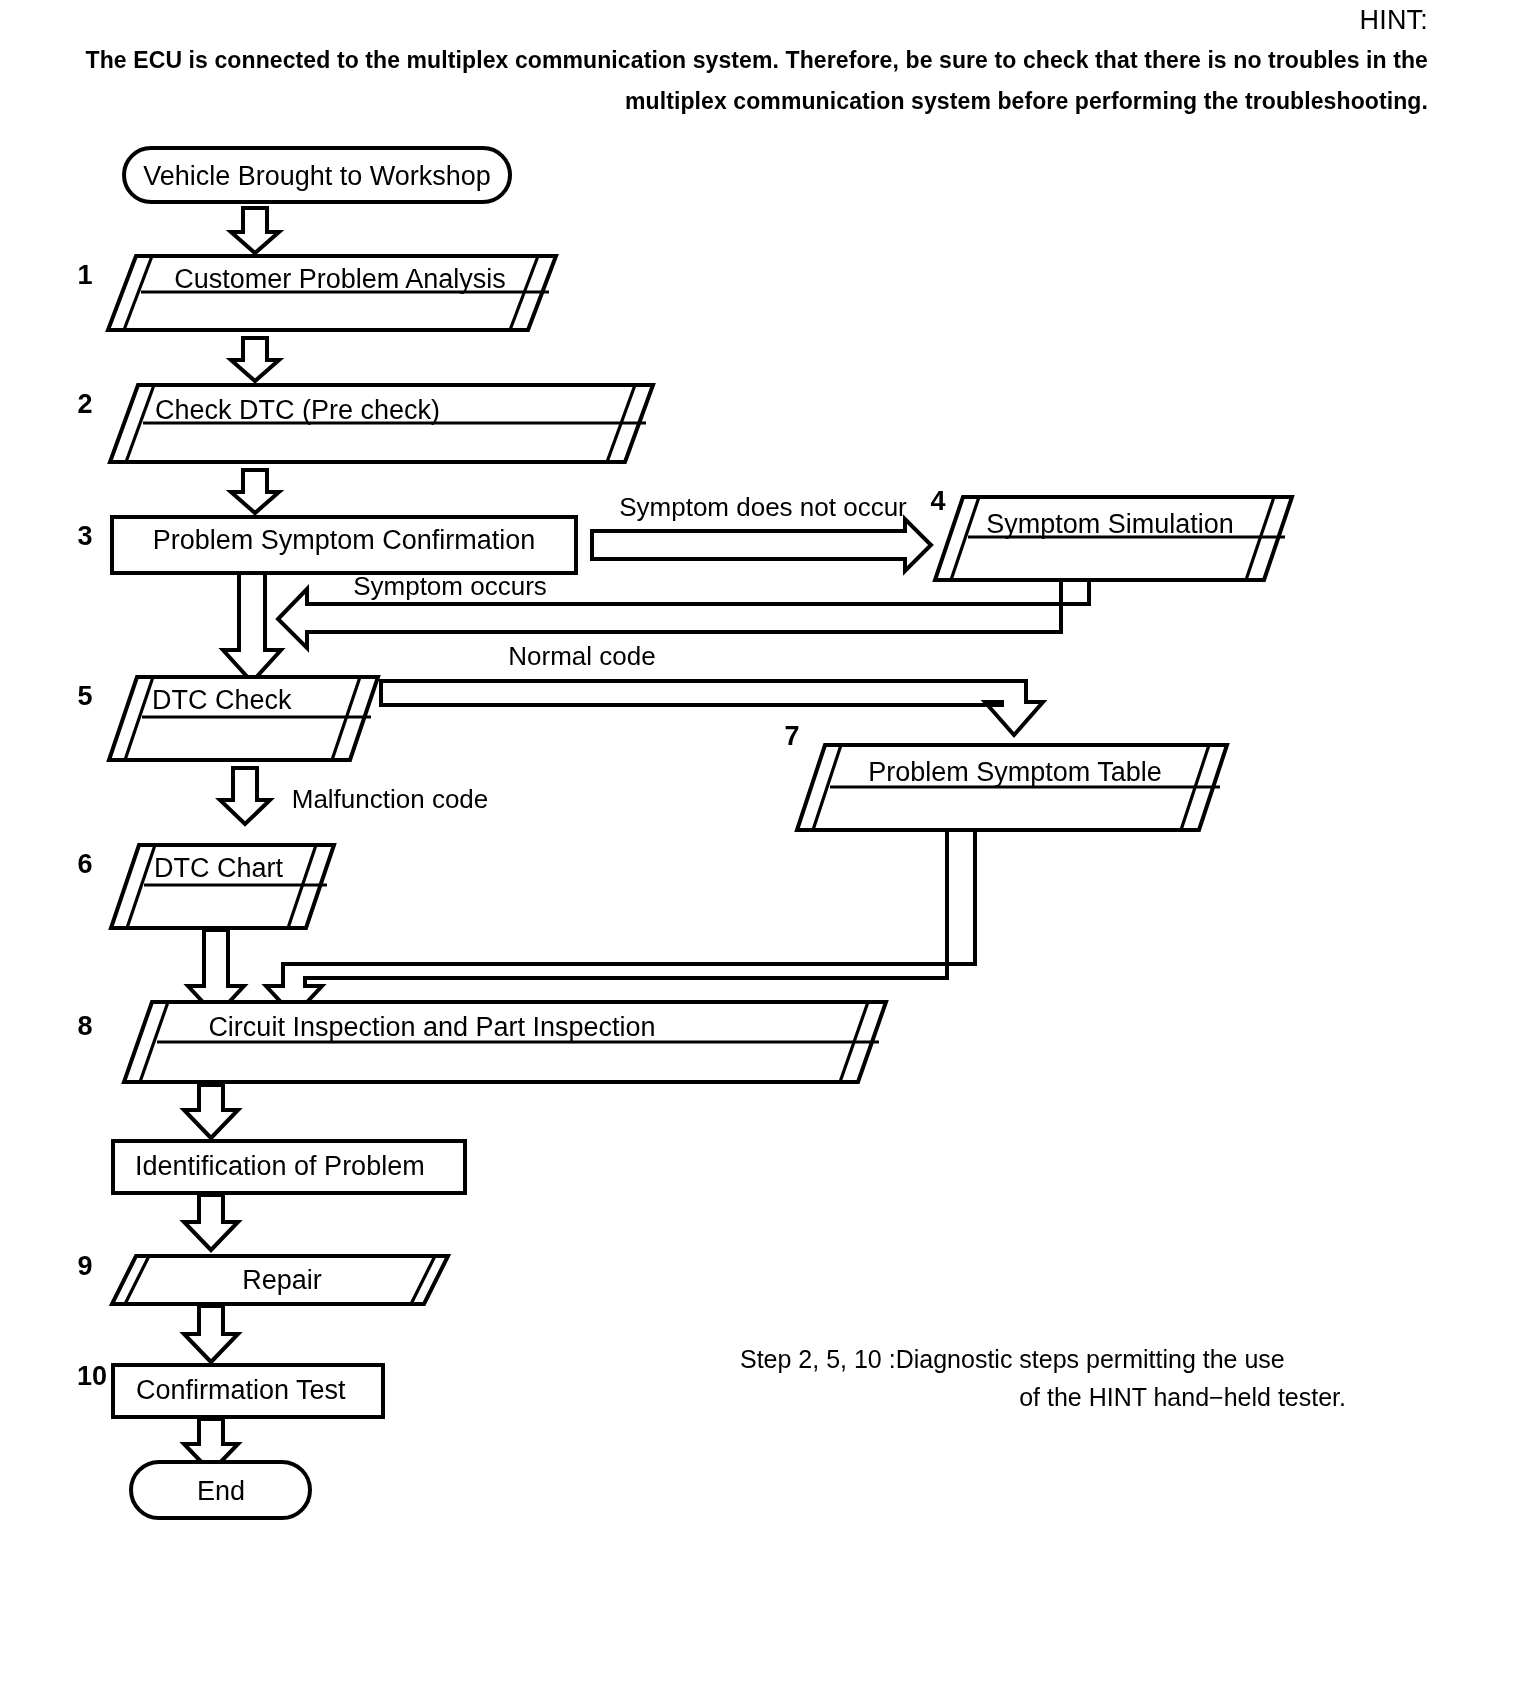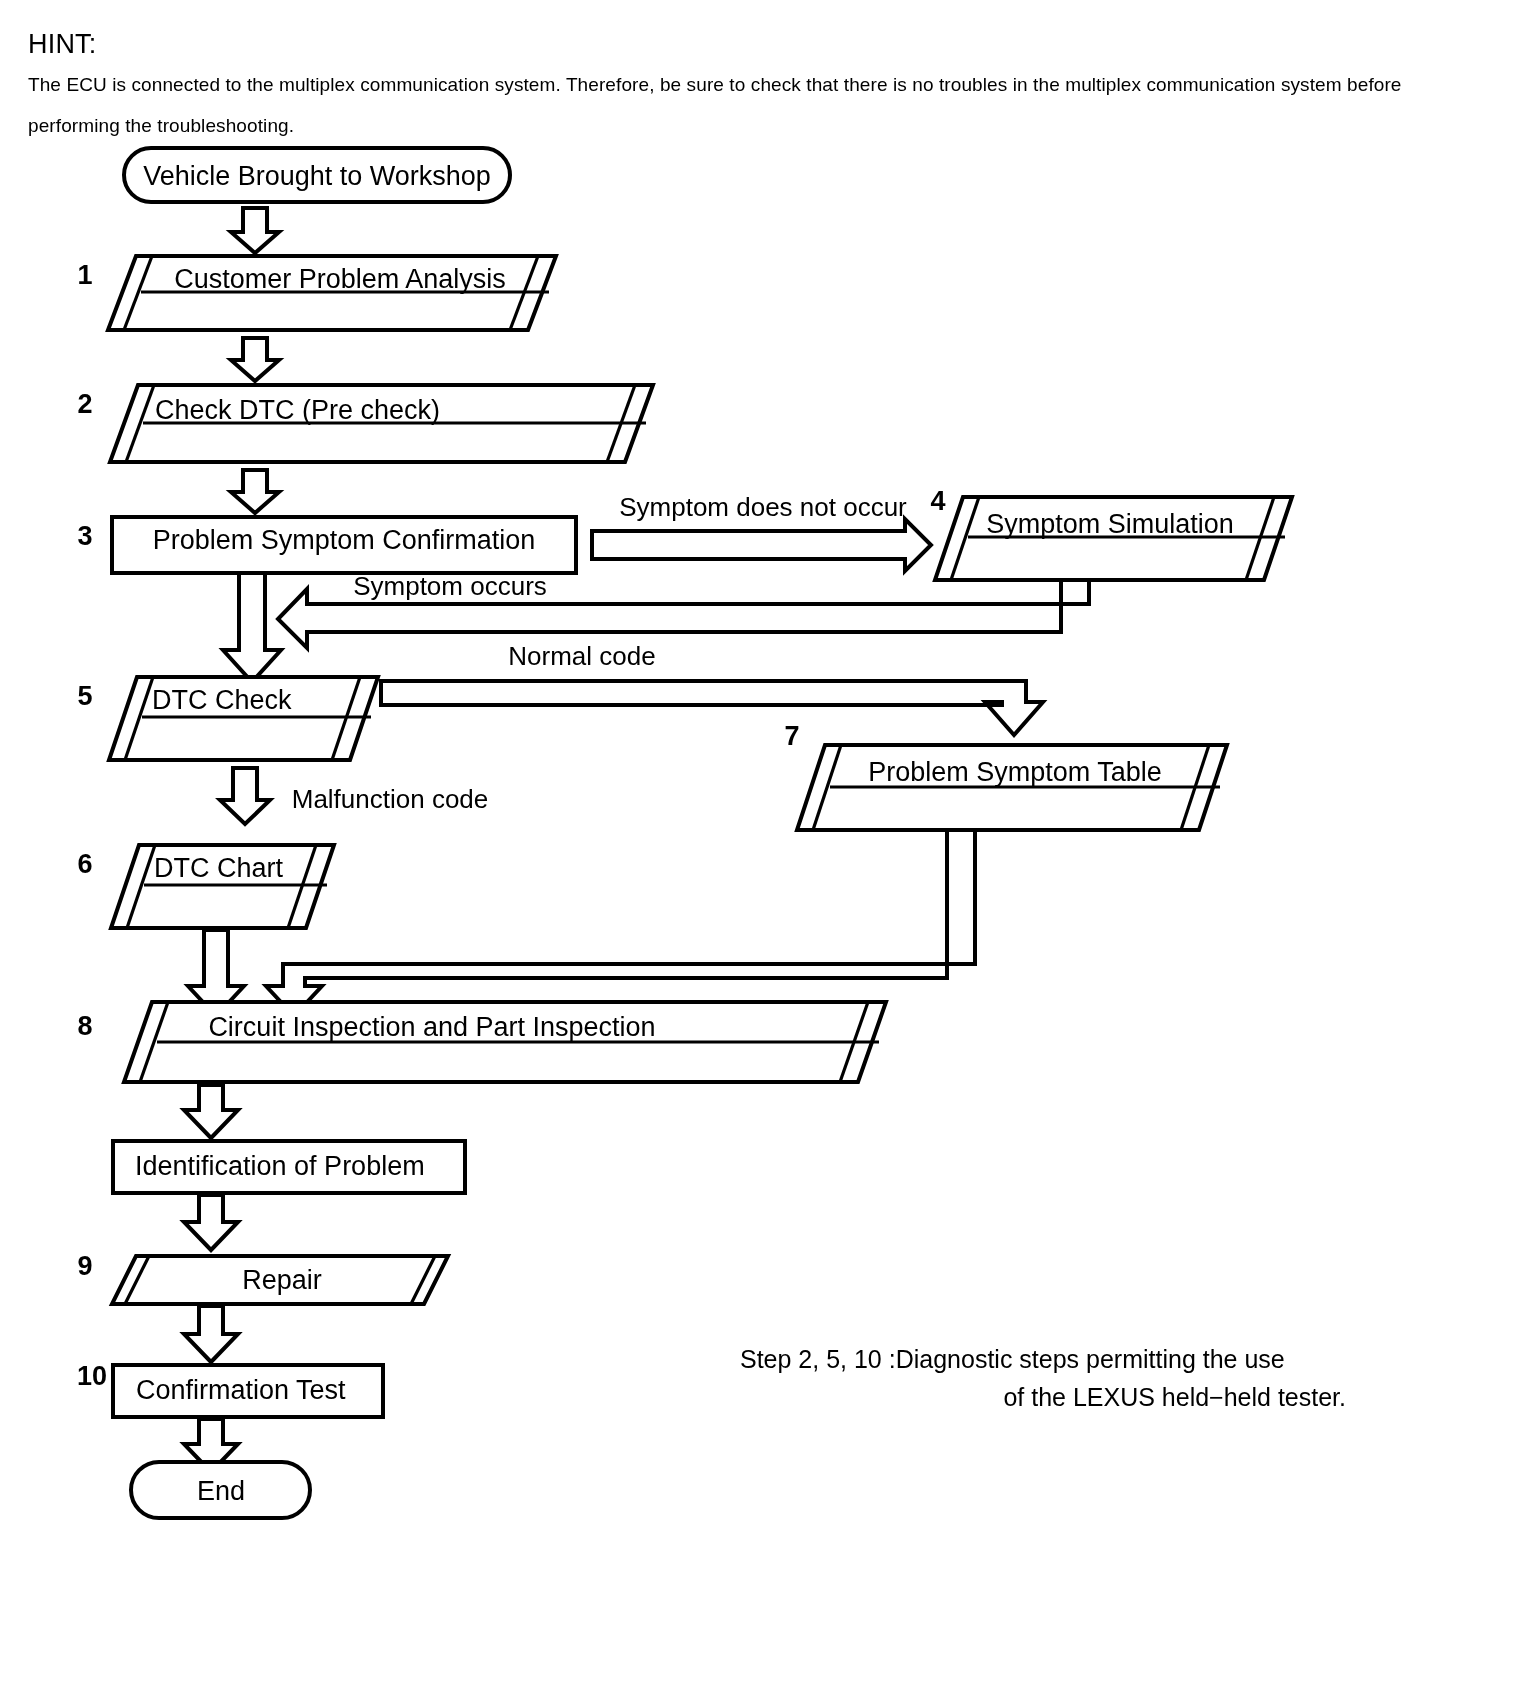--- a/index.html
+++ b/index.html
@@ -16,32 +16,34 @@
     overflow: hidden;
   }
   #page {
     position: relative;
     width: 1536px;
     height: 1702px;
   }
   .hint-block {
     position: absolute;
     left: 28px;
-    top: 24px;
+    top: 0;
     width: 1400px;
+    text-align: right;
   }
   .hint-label {
     font-size: 27px;
     line-height: 40px;
     letter-spacing: 0.2px;
   }
   .hint-body {
-    font-size: 19px;
+    font-size: 23px;
     line-height: 41px;
     letter-spacing: 0.1px;
+    font-weight: bold;
   }
   svg.flow {
     position: absolute;
     left: 0;
     top: 0;
     width: 1536px;
     height: 1702px;
   }
   svg.flow text {
     font-family: "Liberation Sans", sans-serif;
@@ -255,16 +257,16 @@
 
     <g>
       <rect class="shape" x="131" y="1462" width="179" height="56" rx="28" ry="28"></rect>
       <text class="node-label" x="221" y="1500" text-anchor="middle">End</text>
     </g>
 
   </svg>
 
   <div class="footnote-block">
     <div>Step 2, 5, 10 :Diagnostic steps permitting the use</div>
-    <div class="footnote-line2">of the LEXUS held−held tester.</div>
+    <div class="footnote-line2">of the HINT hand−held tester.</div>
   </div>
 
 </div>
 
 </body></html>

